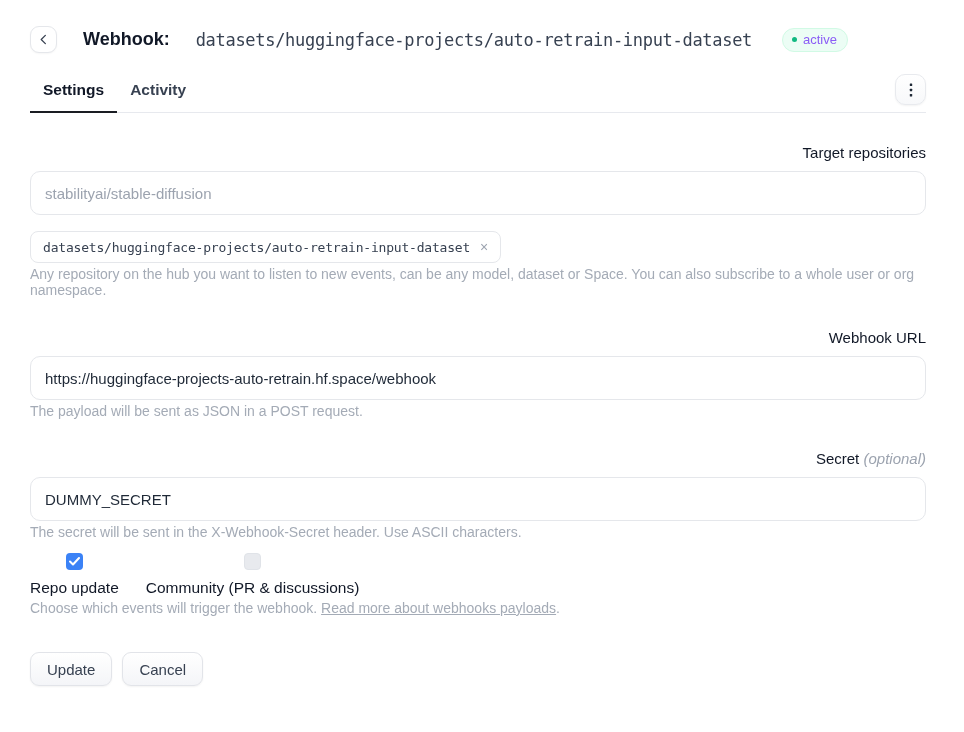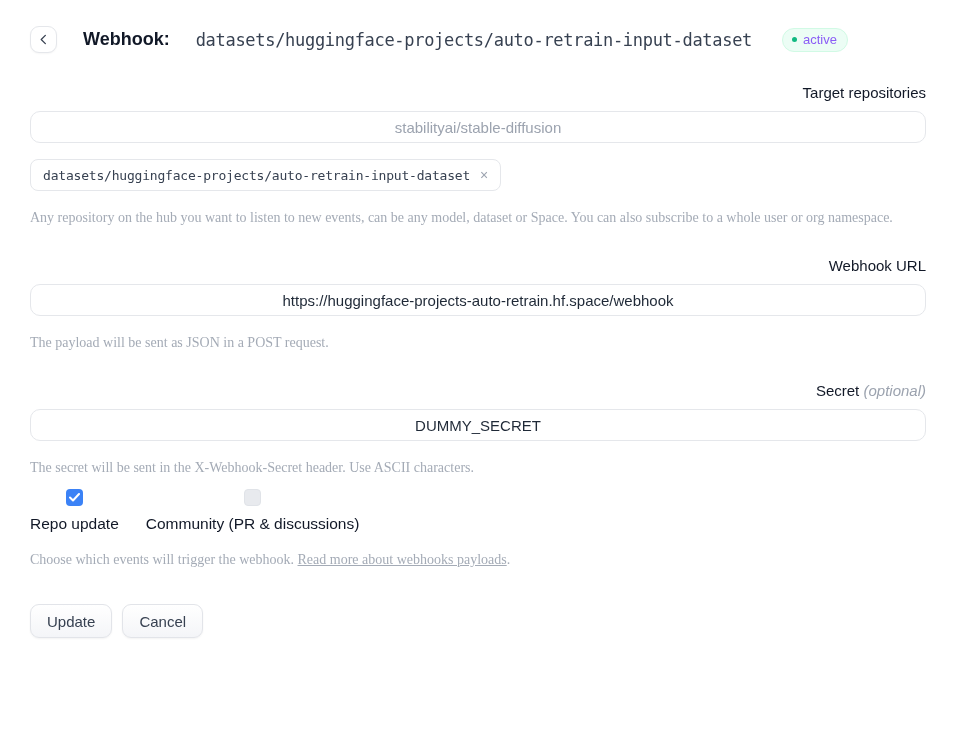--- a/index.html
+++ b/index.html
@@ -55,37 +55,37 @@
     box-shadow: 0 1px 2px rgba(0,0,0,0.05);
     display: flex; align-items: center; justify-content: center;
     color: #1f2937; cursor: pointer; font-weight: 700; font-size: 14px;
     line-height: 1;
   }
 
   
   .field-label { margin-top: 31px; margin-bottom: 10px; font-size: 15px; color: #111827; text-align: right; }
   .optional { color: #9ca3af; font-style: italic; }
   .text-input {
-    width: 100%; height: 32px;
+    width: 100%; height: 44px;
     border: 1px solid #e5e7eb; border-radius: 10px;
-    padding: 0 26px; font-size: 15px; color: #1f2937;
+    padding: 0 14px; font-size: 15px; color: #1f2937;
     font-family: "Liberation Sans", sans-serif;
-    outline: none; background: #fff; text-align: center;
+    outline: none; background: #fff;
   }
   .text-input::placeholder { color: #9ca3af; }
   .chip-row { margin-top: 16px; }
   .chip {
     display: inline-flex; align-items: center; gap: 10px;
     border: 1px solid #e5e7eb; border-radius: 8px;
     padding: 7px 12px; background: #fff;
     font-family: "DejaVu Sans Mono", monospace;
     font-size: 13px; color: #374151; letter-spacing: -0.2px;
   }
   .chip-close { color: #9ca3af; font-size: 14px; cursor: pointer; font-family: "Liberation Sans", sans-serif; }
-  .help-text { margin-top: 19px; font-size: 14px; color: #a4abb6; font-family: Liberation Serif, serif; }
+  .help-text { margin-top: 3px; font-size: 14px; color: #a4abb6; }
   .help-text a { color: #a4abb6; text-decoration: underline; cursor: pointer; }
 
   
   .triggers-row { display: flex; align-items: center; gap: 27px; margin-top: 13px; }
   .trigger-option { display: flex; align-items: center; gap: 9px; cursor: pointer; flex-direction: column; }
   .checkbox {
     width: 17px; height: 17px; border-radius: 4px; flex: 0 0 auto;
     display: flex; align-items: center; justify-content: center;
   }
   .checkbox.checked { background: #3b82f6; }
@@ -117,20 +117,31 @@
     </div>
     <span class="header-title">Webhook:</span>
     <span class="webhook-id">datasets/huggingface-projects/auto-retrain-input-dataset</span>
     <span class="status-badge">
       <span class="status-dot"></span>
       <span>active</span>
     </span>
   </div>
 
   
+  <div class="tabs">
+    <div class="tab active">Settings</div>
+    <div class="tab inactive">Activity</div>
+    <div class="kebab-btn">
+      <svg width="4" height="14" viewBox="0 0 4 14">
+        <rect x="0.8" y="0.5" width="2.4" height="2.4" rx="0.5" fill="#1f2937"></rect>
+        <rect x="0.8" y="5.8" width="2.4" height="2.4" rx="0.5" fill="#1f2937"></rect>
+        <rect x="0.8" y="11.1" width="2.4" height="2.4" rx="0.5" fill="#1f2937"></rect>
+      </svg>
+    </div>
+  </div>
 
   
   <div class="field-label">Target repositories</div>
   <input class="text-input" type="text" placeholder="stabilityai/stable-diffusion" style="">
   <div class="chip-row">
     <span class="chip">
       <span>datasets/huggingface-projects/auto-retrain-input-dataset</span>
       <span class="chip-close">×</span>
     </span>
   </div>

